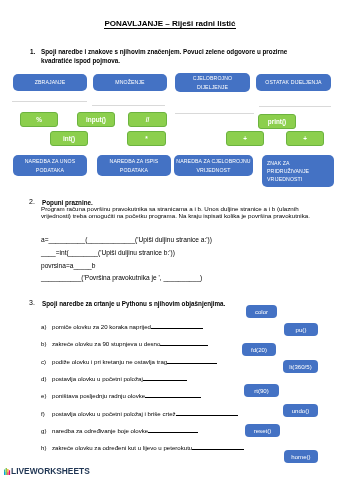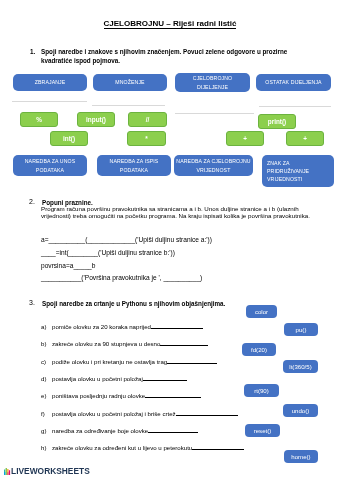--- a/index.html
+++ b/index.html
@@ -36,21 +36,21 @@
 
   .lw{position:absolute;left:3.5px;top:466.5px;display:flex;align-items:flex-end;}
   .lw .word{font-size:8.4px;font-weight:bold;color:#1f3553;font-family:"Liberation Sans",sans-serif;line-height:1;}
   .lw-icon{display:block;line-height:0;margin-right:0.6px;}
 </style>
 </head>
 <body>
 
 <div class="page">
 
-  <div class="title"><span>CJELOBROJNU – Riješi radni listić</span></div>
+  <div class="title"><span>PONAVLJANJE – Riješi radni listić</span></div>
 
   <div class="qnum" style="left:30px;top:48px;">1.</div>
   <div class="qtext" style="left:41px;top:48px;width:250px;">Spoji naredbe i znakove s njihovim značenjem. Povuci zelene odgovore u prozirne kvadratiće ispod pojmova.</div>
 
   <div class="bluebox" style="left:13px;top:74px;width:74px;height:17px;">
       <span style="width:68px;">ZBRAJANJE</span>
     </div>
   <div class="bluebox" style="left:93px;top:74px;width:74px;height:17px;">
       <span style="width:68px;">MNOŽENJE</span>
     </div>

